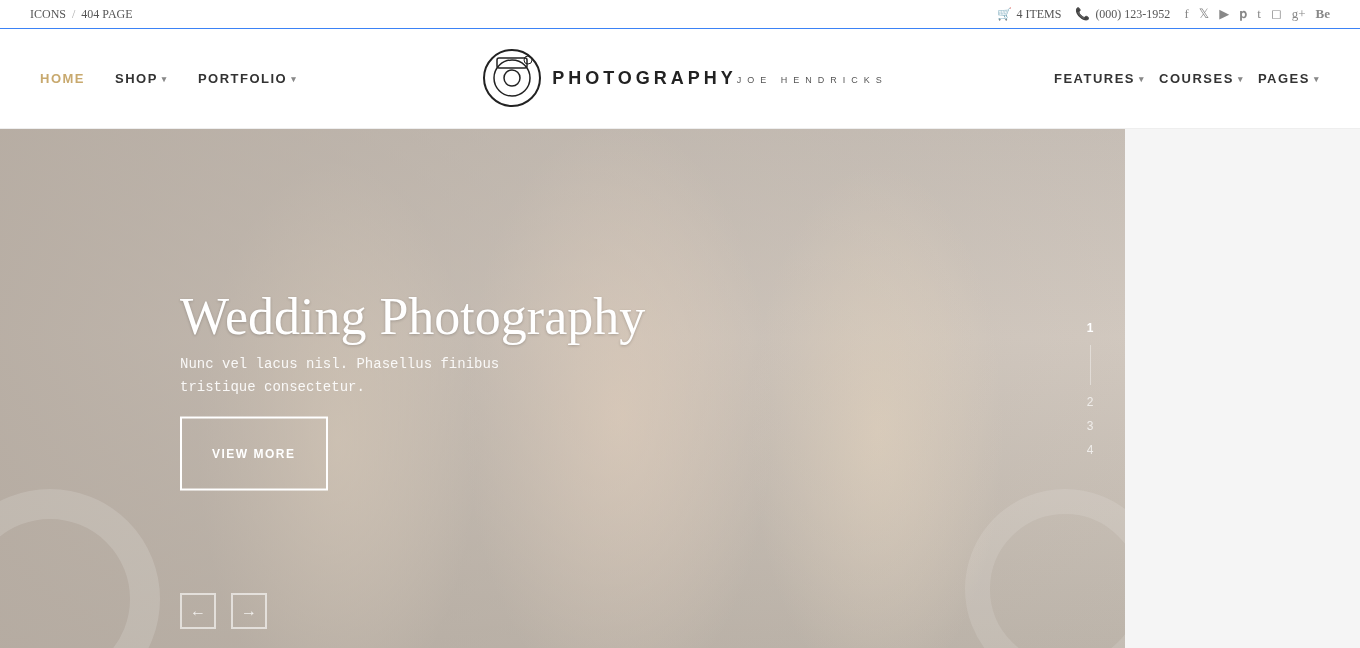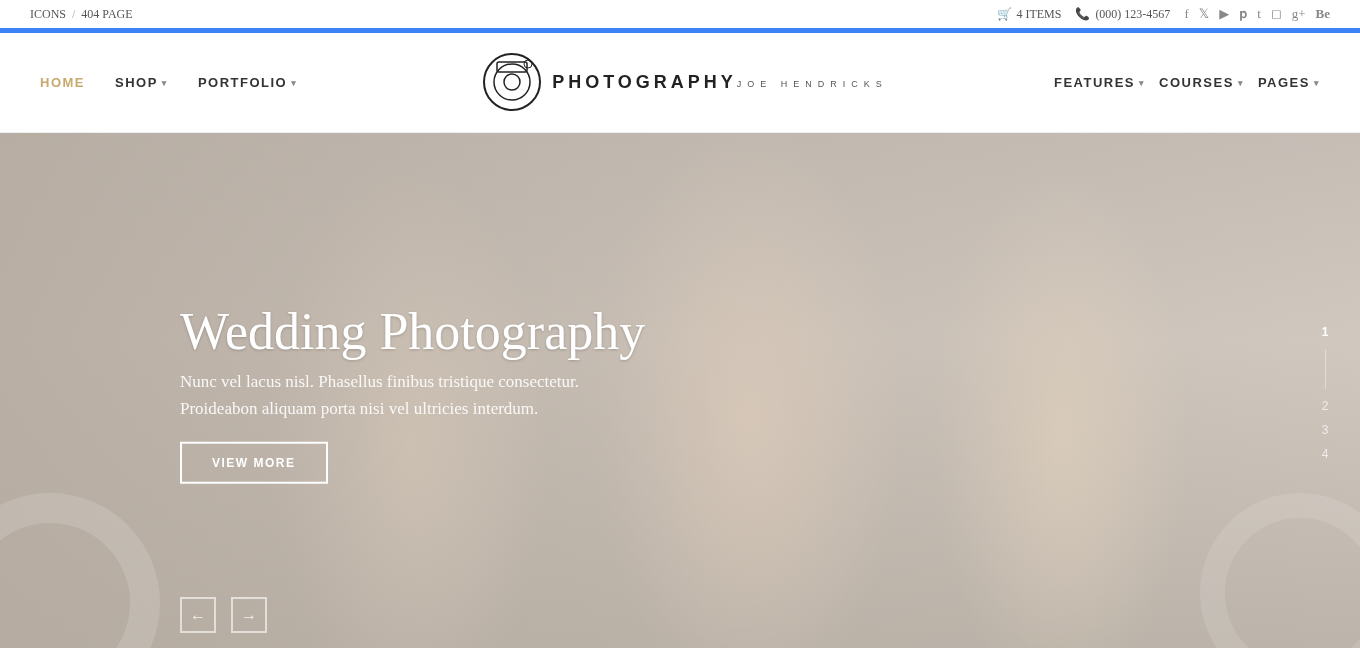--- a/index.html
+++ b/index.html
@@ -5,21 +5,21 @@
     * { margin: 0; padding: 0; box-sizing: border-box; }
     body { font-family: 'Georgia', serif; background: #f5f5f5; width: 1360px; height: 648px; overflow: hidden; }
 
     
     .top-bar {
       display: flex;
       justify-content: space-between;
       align-items: center;
       padding: 6px 30px;
       background: #fff;
-      border-bottom: 5px solid #3b82f6;
+      border-bottom: 1px solid #3b82f6;
       font-size: 12px;
       color: #555;
     }
     .top-bar-left { display: flex; align-items: center; gap: 6px; }
     .top-bar-left a { color: #555; text-decoration: none; }
     .top-bar-left .sep { color: #aaa; }
     .top-bar-right { display: flex; align-items: center; gap: 14px; }
     .top-bar-right .phone { display: flex; align-items: center; gap: 5px; color: #555; }
     .social-icons { display: flex; align-items: center; gap: 10px; }
     .social-icons span { color: #888; font-size: 13px; cursor: pointer; }
@@ -66,21 +66,21 @@
     .nav-item.active { color: #c8a96e; }
     .nav-item .chevron { font-size: 9px; color: #888; }
     .logo-wrap { display: flex; flex-direction: row; align-items: center; }
     .logo-icon { width: 80px; height: 65px; }
     .logo-text-main { font-size: 18px; letter-spacing: 4px; font-family: Arial, sans-serif; font-weight: 700; color: #222; }
     .logo-text-sub { font-size: 9px; letter-spacing: 6px; font-family: Arial, sans-serif; color: #555; margin-top: 2px; }
 
     
     .hero {
       position: relative;
-      width: 1360px;
+      width: 1125px;
       height: 520px;
       overflow: hidden;
       background: linear-gradient(135deg, #c5bdb0 0%, #b0a89a 30%, #d4cdc5 60%, #bfb8ae 100%);
     }
     .hero-bg {
       position: absolute;
       top: 0; left: 0; right: 0; bottom: 0;
       background: linear-gradient(to right, rgba(180,170,160,0.85) 0%, rgba(180,170,160,0.4) 50%, rgba(180,170,160,0.1) 100%);
       z-index: 1;
     }
@@ -127,31 +127,31 @@
     .hero-title {
       font-family: 'Georgia', serif;
       font-size: 52px;
       font-weight: 400;
       line-height: 1.1;
       color: #fff;
       max-width: 500px;
       text-shadow: 0 1px 3px rgba(0,0,0,0.2);
     }
     .hero-desc {
-      font-family: Liberation Serif, serif;
-      font-size: 17px;
+      font-family: Liberation Mono, monospace;
+      font-size: 14px;
       color: rgba(255,255,255,0.9);
       margin-top: 8px;
       line-height: 1.6;
       max-width: 400px;
     }
     .hero-btn {
       display: inline-block;
       margin-top: 19px;
-      padding: 12px 30px;
+      padding: 28px 30px;
       border: 2px solid #fff;
       color: #fff;
       font-family: Arial, sans-serif;
       font-size: 12px;
       letter-spacing: 1.5px;
       text-transform: uppercase;
       font-weight: 600;
       cursor: pointer;
       background: transparent;
       text-decoration: none;
@@ -208,21 +208,21 @@
     <span class="sep">/</span>
     <a>404 PAGE</a>
   </div>
   <div class="top-bar-right">
     <div class="cart-btn">
       <span>🛒</span>
       <span>4 ITEMS</span>
     </div>
     <div class="phone">
       <span>📞</span>
-      <span>(000) 123-4567</span>
+      <span>(000) 123-1952</span>
     </div>
     <div class="social-icons">
       <span>f</span>
       <span>𝕏</span>
       <span>▶</span>
       <span>𝐩</span>
       <span>t</span>
       <span>◻</span>
       <span>g+</span>
       <span style="font-weight:700;">Be</span>
@@ -277,21 +277,20 @@
 <div class="hero">
   <div class="hero-photo"></div>
   <div class="hero-bg"></div>
   <div class="deco-left"></div>
   <div class="deco-right"></div>
 
   <div class="hero-content">
     <h1 class="hero-title">Wedding Photography</h1>
     <p class="hero-desc">
       <span>Nunc vel lacus nisl. Phasellus finibus tristique consectetur.</span><br>
-      <span>Proideabon aliquam porta nisi vel ultricies interdum.</span>
     </p>
     <a class="hero-btn">View More</a>
   </div>
 
   <div class="slide-numbers">
     <div class="slide-num active">1</div>
     <div style="width:1px;height:40px;background:rgba(255,255,255,0.4);margin:0 auto;"></div>
     <div class="slide-num">2</div>
     <div class="slide-num">3</div>
     <div class="slide-num">4</div>

